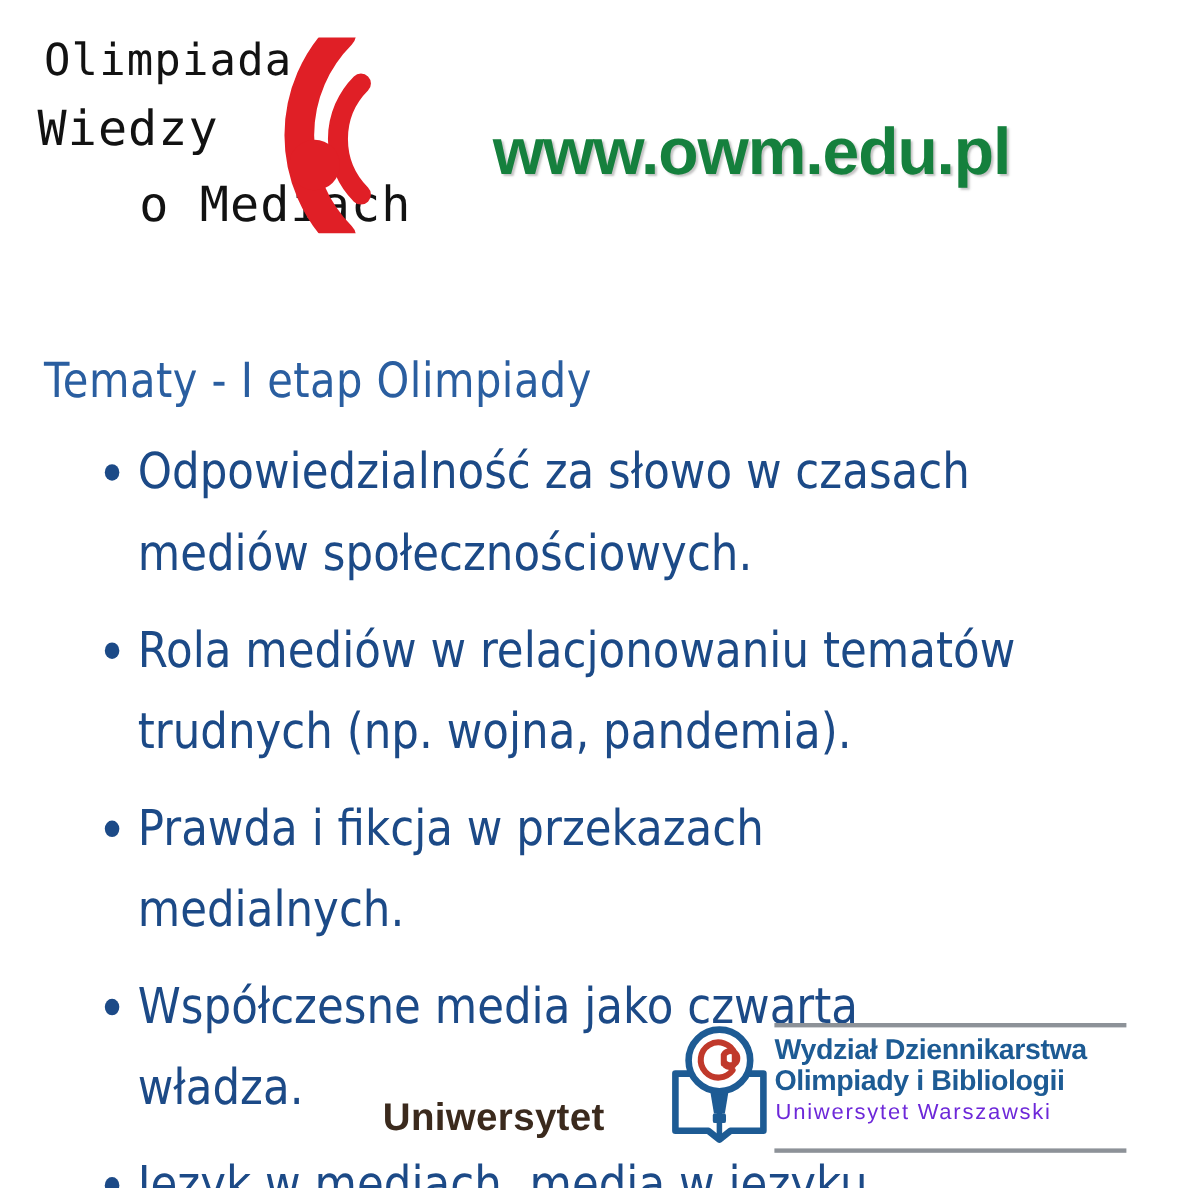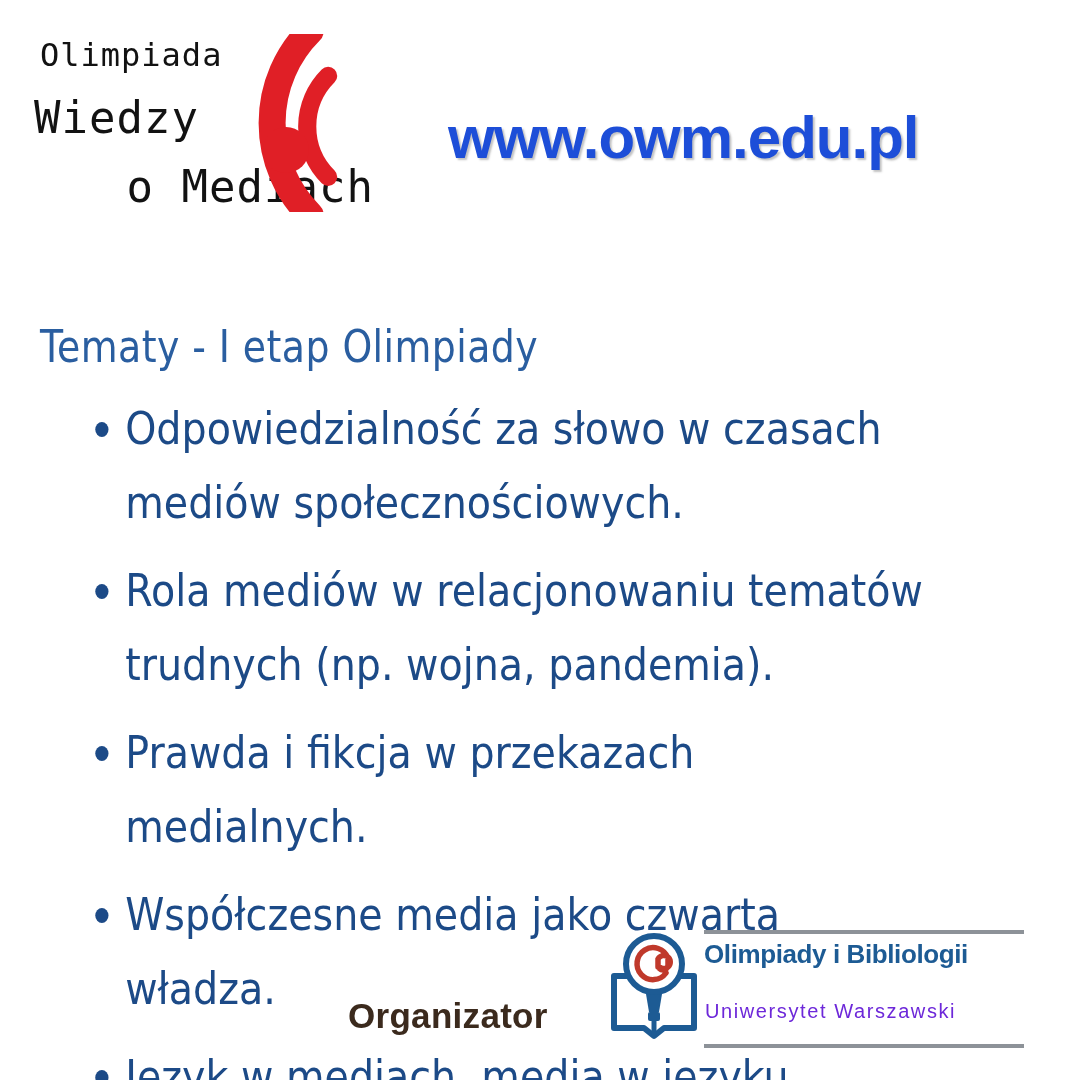--- a/index.html
+++ b/index.html
@@ -34,21 +34,21 @@
     width: 340px;
     font-family: "DejaVu Sans Mono", "Liberation Mono", monospace;
     color: #121212;
   }
   .brand-line {
     display: block;
     white-space: nowrap;
     letter-spacing: 1px;
   }
   .brand-line-1 {
-    font-size: 32px;
+    font-size: 40px;
     line-height: 58px;
     padding-left: 6px;
   }
   .brand-line-2 {
     font-size: 44px;
     line-height: 68px;
     padding-left: 0px;
   }
   .brand-line-3 {
     font-size: 44px;
@@ -69,21 +69,21 @@
 
   
   .site-url {
     position: absolute;
     left: 448px;
     top: 103px;
     font-family: "Liberation Sans", sans-serif;
     font-weight: bold;
     font-size: 60px;
     letter-spacing: -1px;
-    color: #1d4ed8;
+    color: #15803d;
     text-shadow: 2px 2px 2px rgba(120,120,120,0.45);
     white-space: nowrap;
   }
 
   
   .content {
     position: absolute;
     left: 0;
     top: 320px;
     width: 1080px;
@@ -251,41 +251,42 @@
         <span>Współczesne media jako czwarta władza.</span>
       </li>
       <li class="topic-item">
         <span class="bullet"></span>
         <span>Język w mediach, media w języku.</span>
       </li>
     </ul>
   </div>
 
   <div class="footer">
-    <div class="organizer-label">Organizator</div>
+    <div class="organizer-label">Uniwersytet</div>
 
     <div class="faculty-logo">
       <div class="faculty-emblem">
         <svg viewBox="0 0 92 112" aria-hidden="true">
 
           <path d="M 6 44 L 36 44 L 46 52 L 56 44 L 86 44 L 86 96 L 56 96 L 46 104 L 36 96 L 6 96 Z" fill="#ffffff" stroke="#1d5b94" stroke-width="6" stroke-linejoin="round"></path>
           <path d="M 46 52 L 46 104" fill="none" stroke="#1d5b94" stroke-width="5"></path>
 
           <path d="M 37 56 L 55 56 L 51 80 L 41 80 Z" fill="#1d5b94"></path>
           <rect x="40" y="80" width="12" height="9" rx="2" fill="#1d5b94"></rect>
 
           <circle cx="46" cy="32" r="28" fill="#ffffff" stroke="#1d5b94" stroke-width="6"></circle>
 
           <path d="M 58 41 A 16 16 0 1 1 60 26 L 60 33 A 5 5 0 0 1 50 33 A 6.5 6.5 0 1 0 50 27 L 50 35" fill="none" stroke="#c0392b" stroke-width="5.5" stroke-linecap="round"></path>
         </svg>
       </div>
 
       <div class="faculty-text-block">
         <div class="rule rule-top"></div>
         <div class="faculty-name">
+          <span class="fl1">Wydział Dziennikarstwa</span>
           <span class="fl2">Olimpiady i Bibliologii</span>
         </div>
         <div class="faculty-university">Uniwersytet Warszawski</div>
         <div class="rule rule-bottom"></div>
       </div>
     </div>
   </div>
 
 </div>
 

